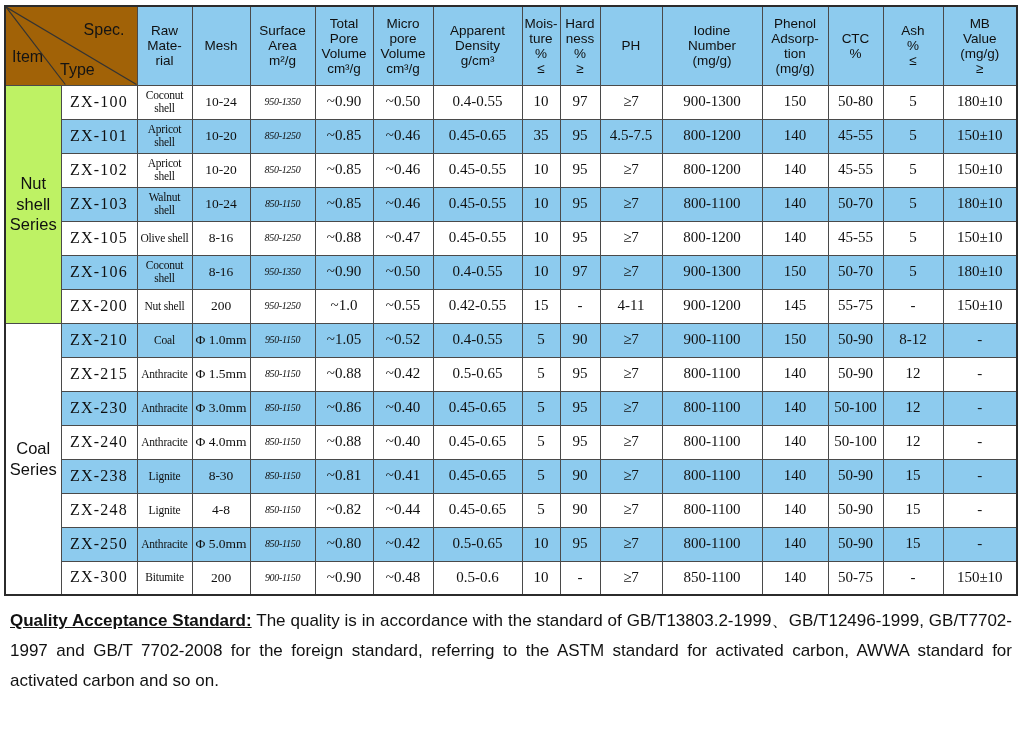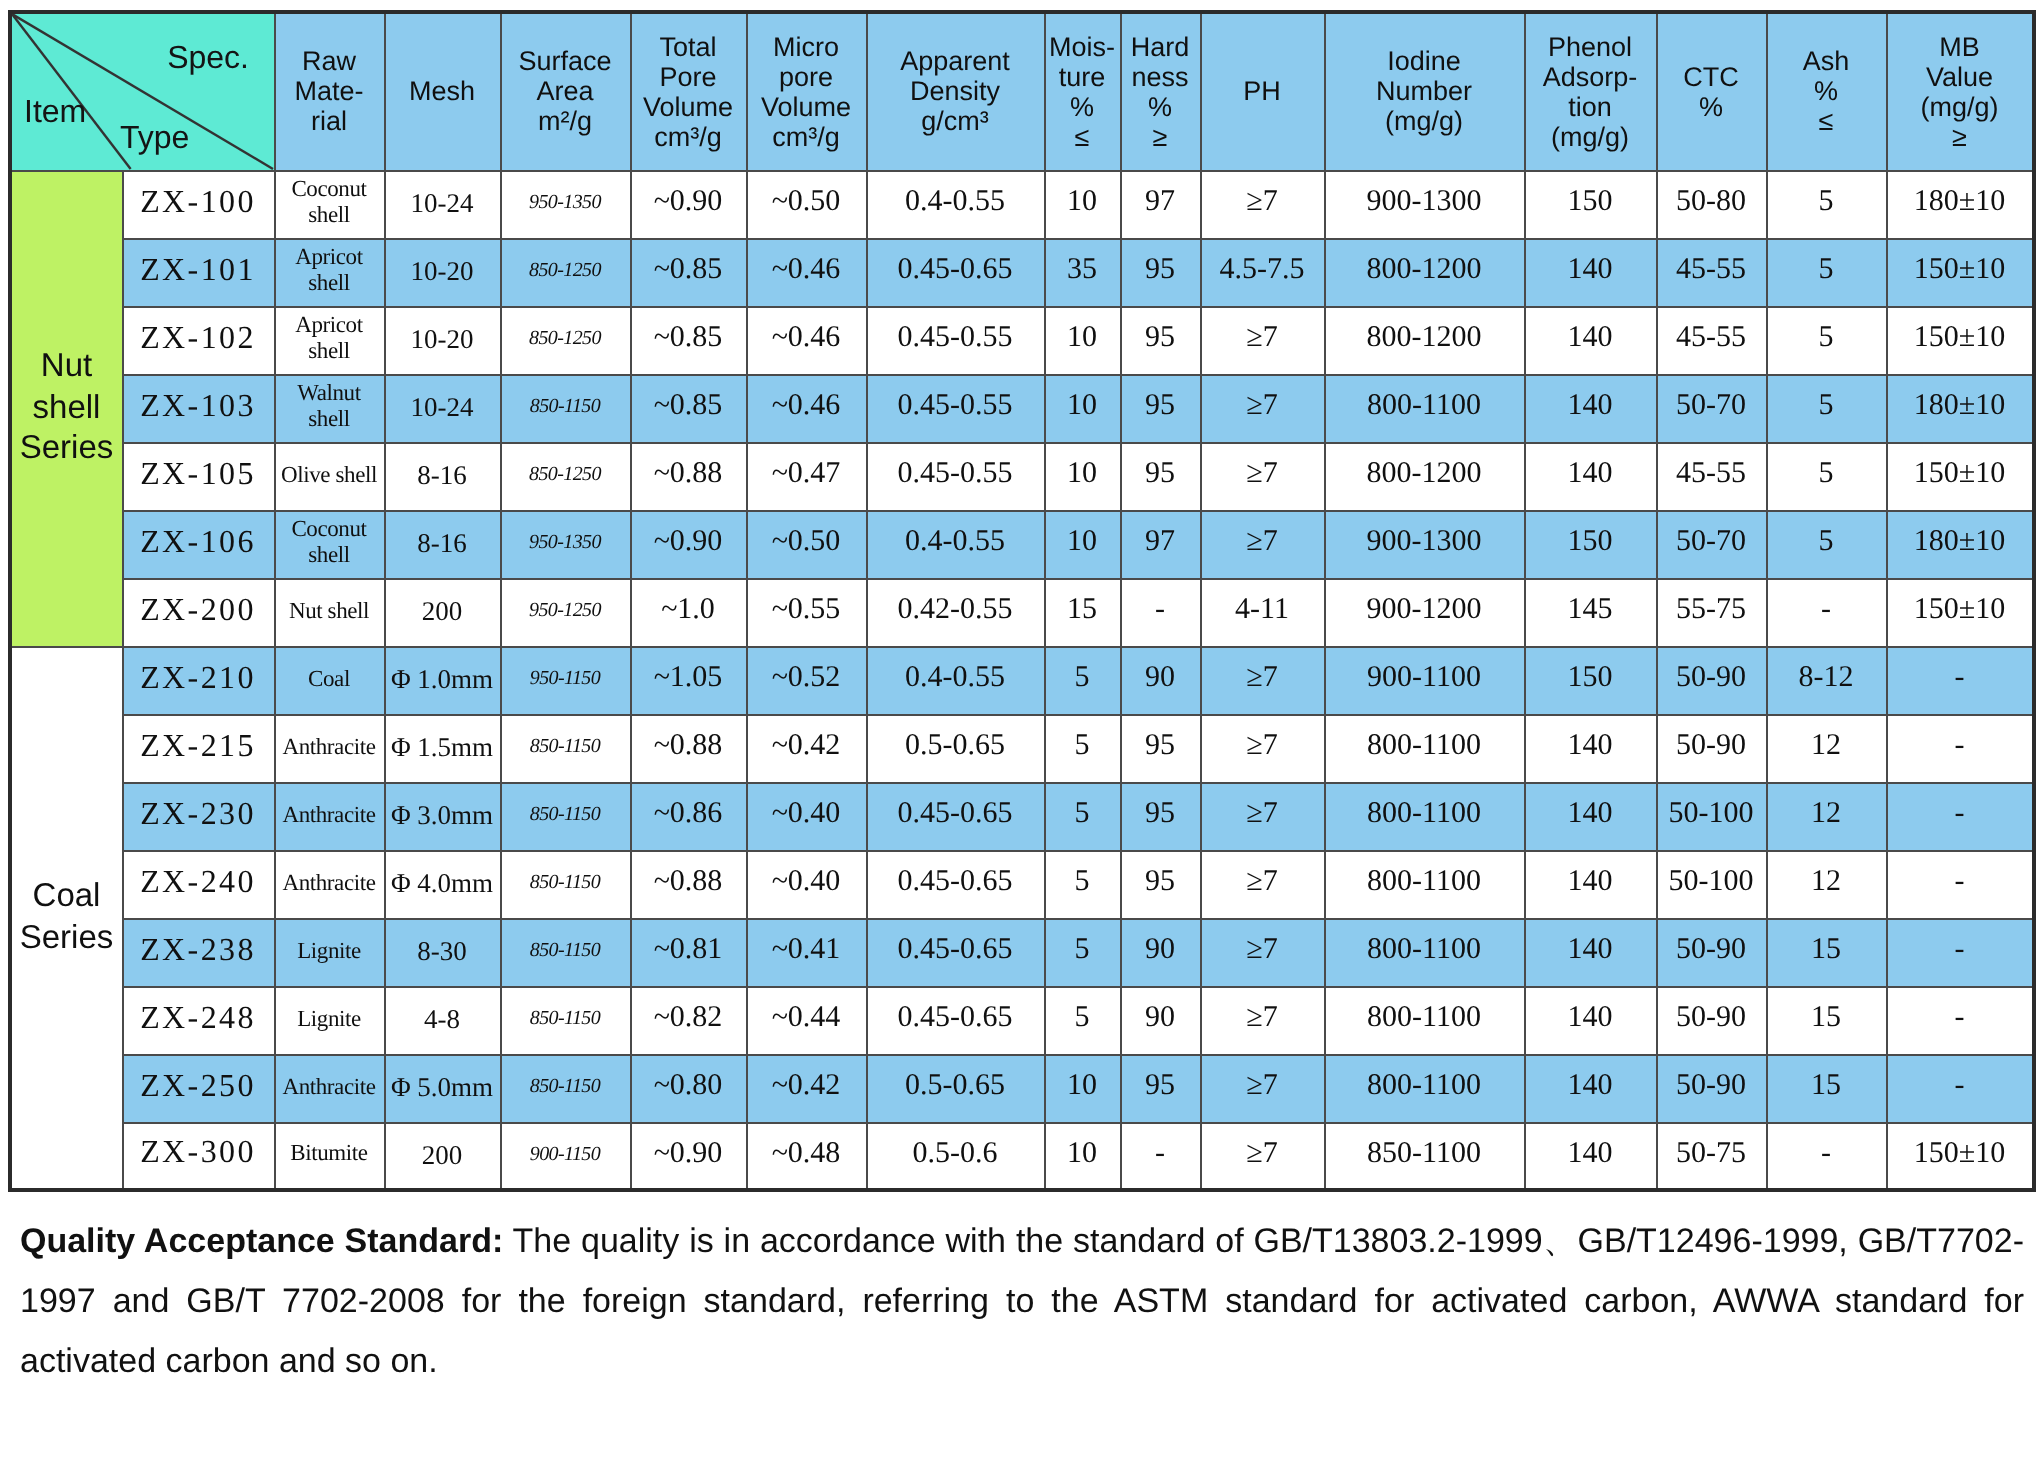--- a/index.html
+++ b/index.html
@@ -28,21 +28,21 @@
   thead th {
     background: #8dcbee;
     font-weight: normal;
     font-size: 13.5px;
     line-height: 1.12;
     white-space: pre-line;
     height: 79px;
   }
   th.corner {
     position: relative;
-    background: #5eead4;
+    background: #a16207;
     padding: 0;
     margin-left: 24px;
   }
   th.corner svg { position: absolute; top: 0; left: 0; width: 100%; height: 100%; }
   th.corner .lab { position: absolute; font-size: 16px; color: #141414; }
   th.corner .lab-spec { top: 14px; right: 12px; }
   th.corner .lab-item { bottom: 19px; left: 6px; }
   th.corner .lab-type { bottom: 6px; left: 54px; }
 
   tbody td {
@@ -64,21 +64,21 @@
 
   td.c0 { font-size: 16px; letter-spacing: 1.2px; margin-top: 45px; }
   td.c1 { font-size: 11.5px; letter-spacing: -0.2px; line-height: 1.1; }
   td.c2 { font-size: 13.5px; margin-top: 23px; }
   td.c3 { font-size: 10px; letter-spacing: -0.3px; font-style: italic; }
 
   .notes { padding: 10px 6px 0 6px; color: #111; }
   .notes p { margin: 0; font-size: 17px; }
   .p-quality { text-align: justify; line-height: 1.75; margin-top: 0; }
   .p-packing { margin-top: 5px; line-height: 1.75; }
-  .notes b { font-weight: bold; }
+  .notes b { font-weight: bold; text-decoration: underline; }
 </style>
 </head>
 <body>
 
 <div class="wrap">
   <table class="spec">
     <colgroup>
       <col style="width:56px">
         <col style="width:76px">
         <col style="width:55px">

